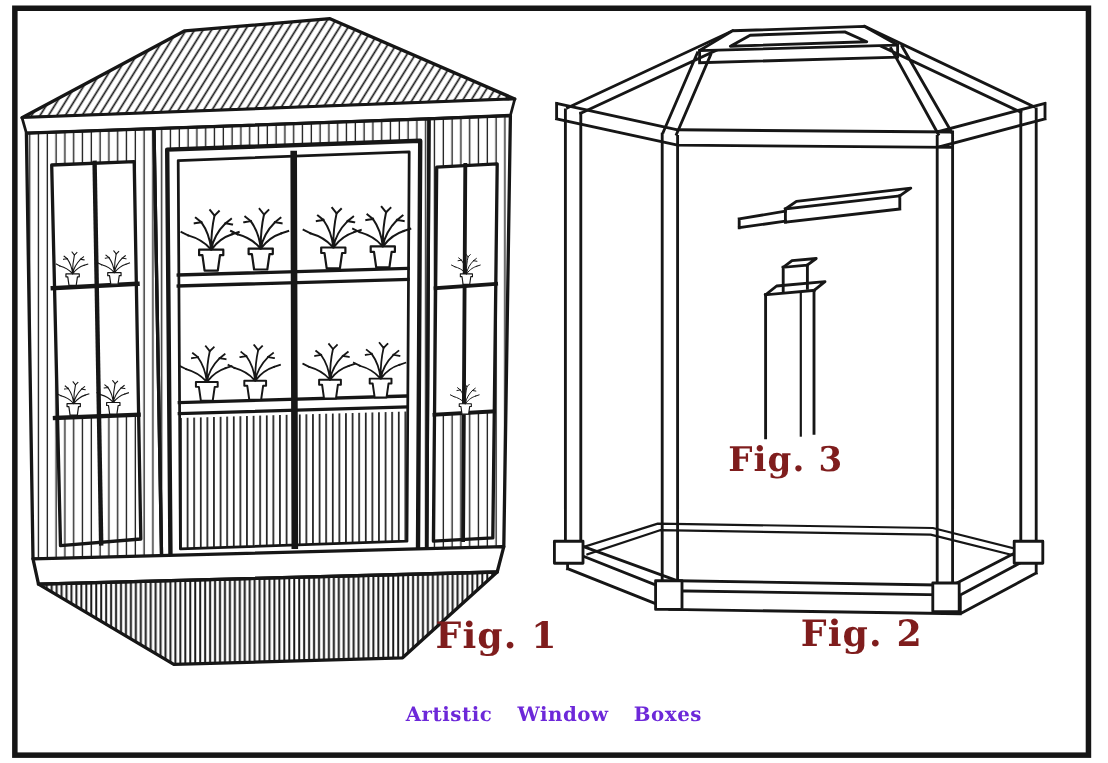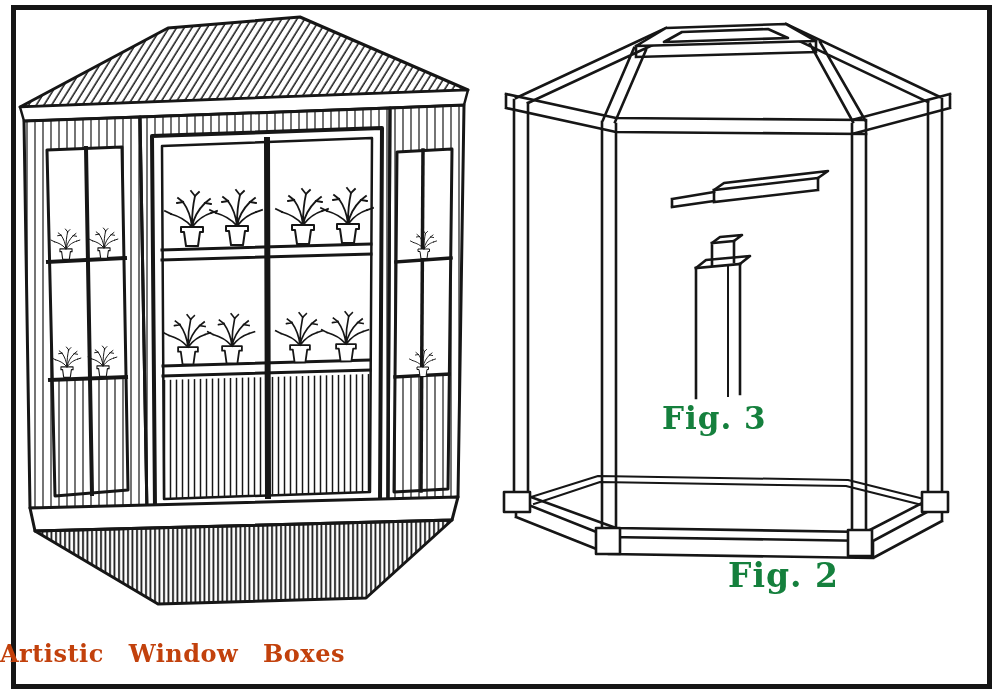--- a/index.html
+++ b/index.html
@@ -17,35 +17,35 @@
     width:981px; height:684px;
     border:5px solid #151515;
     background:transparent;
   }
   svg.art { position:absolute; left:0; top:0; width:1007px; height:694px; }
   .fig-label {
     position:absolute;
     font-weight:bold;
     font-size:33px;
     letter-spacing:1px;
-    color:#15803d;
+    color:#7f1d1d;
     white-space:nowrap;
   }
   .fig1-label { left:396px; top:558px; }
   .fig2-label { left:728px; top:556px; }
   .fig3-label { left:662px; top:400px; font-size:31px; }
   .caption {
     position:absolute;
     top:639px; left:0; width:100%;
-    text-align:left;
+    text-align:center;
     font-weight:bold;
-    font-size:24px;
+    font-size:18px;
     word-spacing:16px;
     letter-spacing:0.5px;
-    color:#c2410c;
+    color:#6d28d9;
   }
 </style>
 </head>
 <body>
 
 <div class="page">
 
   <svg class="art" viewBox="0 0 1007 694" xmlns="http://www.w3.org/2000/svg">
     <defs>
       <pattern id="hatchRoof" patternUnits="userSpaceOnUse" width="6.5" height="6.5" patternTransform="rotate(32)">
@@ -178,17 +178,18 @@
           <path d="M696,268 L740,264"></path>
           <path d="M696,268 L696,398 M740,264 L740,394"></path>
           <path d="M728,266 L728,396" stroke-width="2"></path>
         </g>
       </g>
     </g>
   </svg>
 
   <div class="frame"></div>
 
+  <div class="fig-label fig1-label">Fig. 1</div>
   <div class="fig-label fig2-label">Fig. 2</div>
   <div class="fig-label fig3-label">Fig. 3</div>
   <div class="caption">Artistic Window Boxes</div>
 
 </div>
 
 </body></html>

